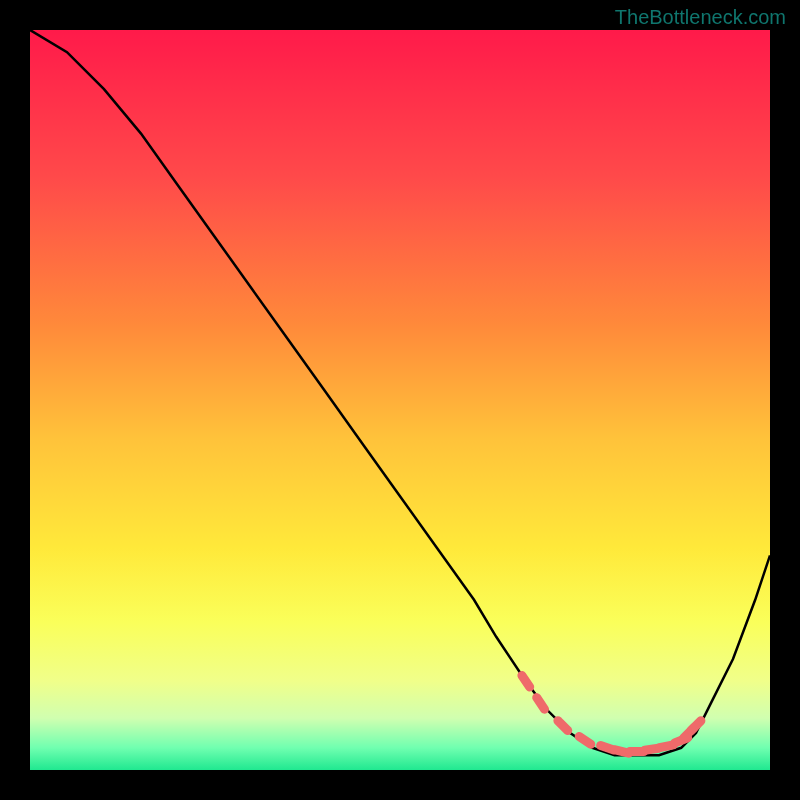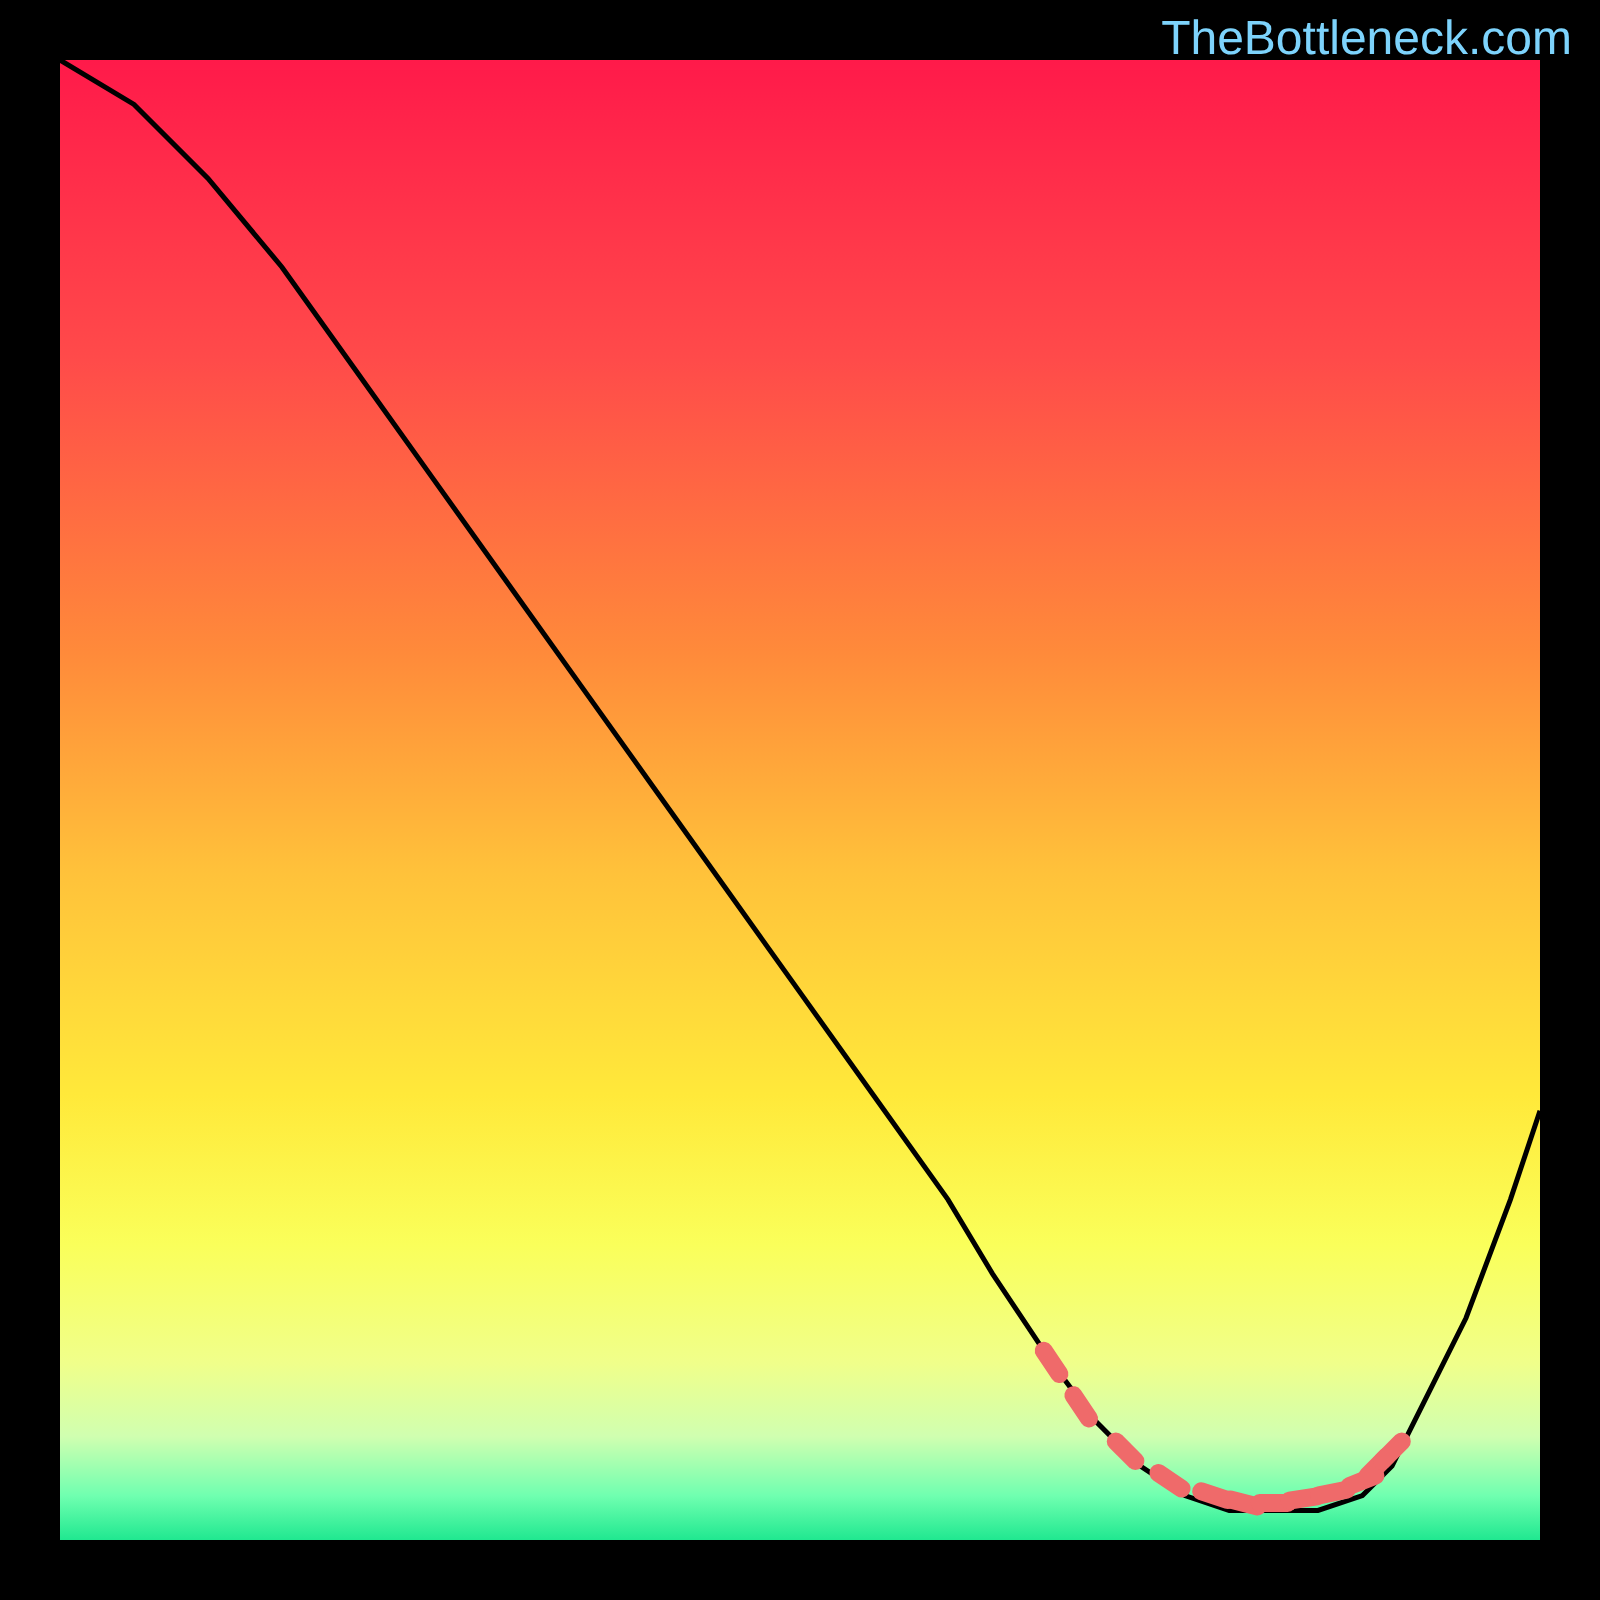--- a/index.html
+++ b/index.html
@@ -7,22 +7,22 @@
     width: 800px;
     height: 800px;
     background: #000;
     position: relative;
     font-family: Arial, sans-serif;
   }
   .watermark {
     position: absolute;
     top: 6px;
     right: 14px;
-    color: #7dd3fc;
-    font-size: 24px;
+    color: #0f766e;
+    font-size: 20px;
     font-weight: 500;
     z-index: 10;
   }
   .plot-area {
     position: absolute;
     left: 30px;
     top: 30px;
     width: 740px;
     height: 740px;
     overflow: hidden;

